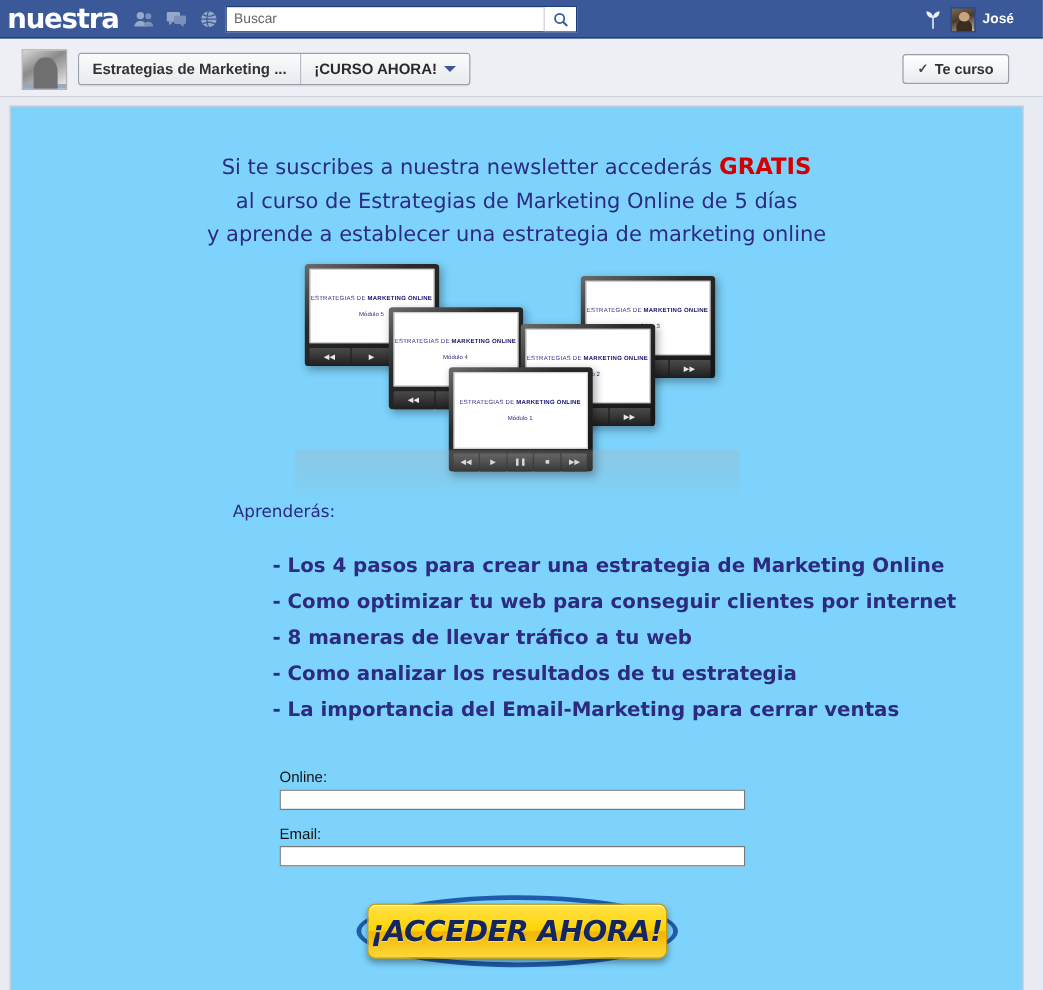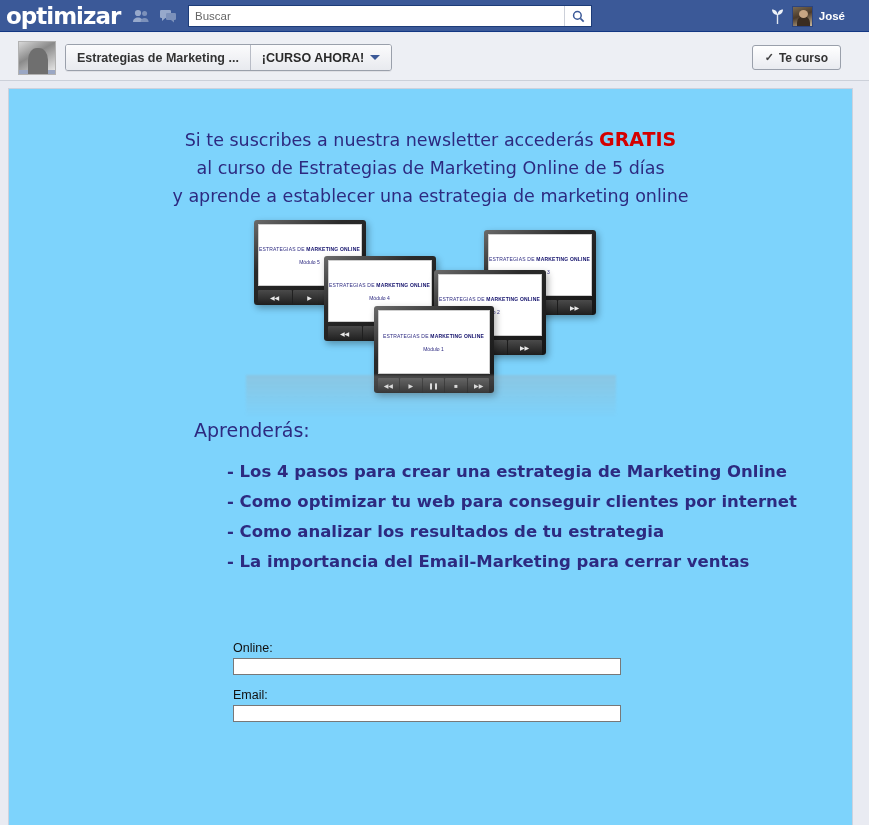--- a/index.html
+++ b/index.html
@@ -25,21 +25,21 @@
     font-weight: bold;
     letter-spacing: -1px;
     margin-left: 6px;
     font-family: "DejaVu Sans", sans-serif;
   }
   .nav-icons { display: flex; align-items: center; gap: 9px; margin-left: 12px; }
   .nav-icon { width: 18px; height: 16px; display: block; opacity: .92; }
 
   #search-wrap {
     position: absolute; left: 188px; top: 5px;
-    width: 404px; height: 22px;
+    width: 293px; height: 22px;
     background: #ffffff;
     border: 1px solid #1d3c78;
     display: flex; align-items: center;
   }
   #search-input {
     border: 0; outline: none; flex: 1;
     height: 20px; padding: 0 6px;
     font-size: 11.5px; color: #333;
     font-family: "Liberation Sans", sans-serif;
     background: transparent;
@@ -198,21 +198,21 @@
     position: absolute; left: 0; right: 0; bottom: -2px;
     height: 60px;
     background: linear-gradient(rgba(170,170,170,.30), rgba(255,255,255,0) 72%);
     filter: blur(1px);
     pointer-events: none;
   }
 
   
   #aprenderas {
     position: absolute; left: 185px; top: 330px;
-    font-size: 19px; color: #2d2a80;
+    font-size: 14px; color: #2d2a80;
     font-family: "DejaVu Sans", sans-serif;
   }
   #bullets {
     position: absolute; left: 218px; top: 368px;
     width: 600px;
   }
   .bullet {
     font-size: 16.5px; font-weight: bold;
     color: #2d2a80; line-height: 30px;
     font-family: "DejaVu Sans", sans-serif;
@@ -265,21 +265,21 @@
     font-size: 24px; font-weight: bold; font-style: italic;
     color: #15265e; letter-spacing: -.5px;
     text-shadow: 0 1px 0 rgba(255,255,255,.45);
     white-space: nowrap;
   }
 </style>
 </head>
 <body>
 
 <div id="fb-topbar">
-  <div id="fb-logo">optimizar</div>
+  <div id="fb-logo">nuestra</div>
 
   <div class="nav-icons">
     <span class="nav-icon">
       <svg viewBox="0 0 18 16" width="18" height="16">
         <circle cx="6" cy="5" r="3.1" fill="#9fb0d0"></circle>
         <path d="M1 14c0-3 2.3-4.6 5-4.6s5 1.6 5 4.6z" fill="#9fb0d0"></path>
         <circle cx="12.6" cy="5.6" r="2.5" fill="#8296bd"></circle>
         <path d="M8.6 14c0-2.6 1.9-3.9 4-3.9s4 1.3 4 3.9z" fill="#8296bd"></path>
       </svg>
     </span>
@@ -428,26 +428,35 @@
     </div>
 
     <div class="reflection"></div>
   </div>
 
   <div id="aprenderas">Aprenderás:</div>
 
   <div id="bullets">
     <div class="bullet">- Los 4 pasos para crear una estrategia de Marketing Online</div>
     <div class="bullet">- Como optimizar tu web para conseguir clientes por internet</div>
+    <div class="bullet">- 8 maneras de llevar tráfico a tu web</div>
     <div class="bullet">- Como analizar los resultados de tu estrategia</div>
     <div class="bullet">- La importancia del Email-Marketing para cerrar ventas</div>
   </div>
 
   <div id="form">
     <div class="field-label">Online:</div>
     <input class="field-input" type="text" value="" style="">
     <div class="field-gap"></div>
     <div class="field-label">Email:</div>
     <input class="field-input" type="text" value="" style="">
   </div>
 
+  <div id="cta-wrap">
+    <div id="cta">
+      <div id="cta-ellipse"></div>
+      <div id="cta-plate">
+        <span id="cta-text">¡ACCEDER AHORA!</span>
+      </div>
+    </div>
+  </div>
 
 </div>
 
 </body></html>

